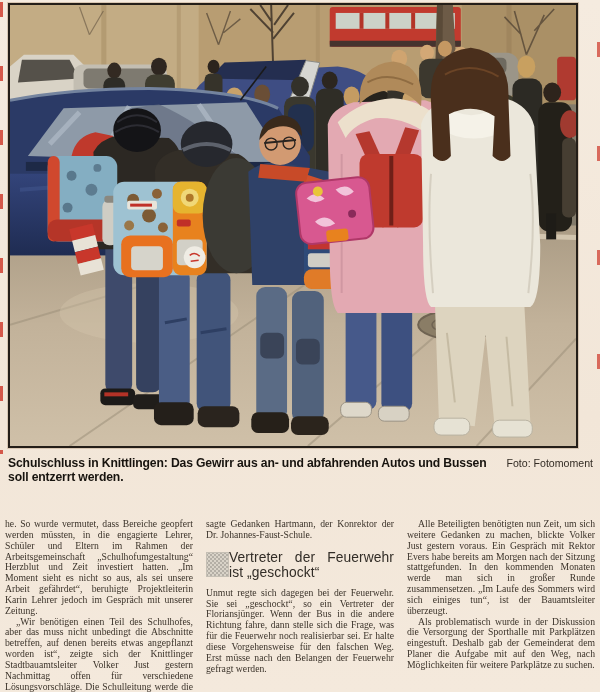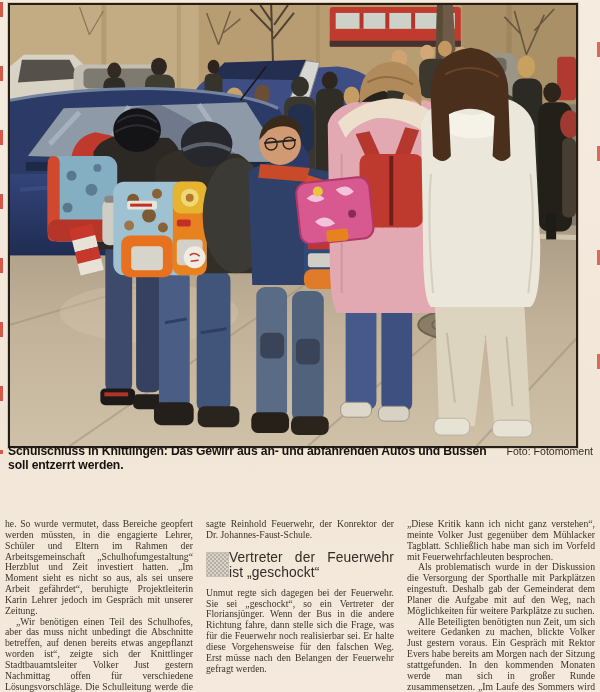--- a/index.html
+++ b/index.html
@@ -6,21 +6,21 @@
   body{background:#f3e8db;font-family:"Liberation Serif",serif;position:relative;}
   .page{position:absolute;inset:0;background:linear-gradient(180deg,#f5ebdf 0%,#f2e6d8 60%,#f4e9dc 100%);}
   
   .photo-frame{position:absolute;left:8px;top:3px;width:570px;height:445px;border:2px solid #241e18;box-sizing:border-box;background:#b89d72;box-shadow:0 0 0 1px #d8c6b2;}
   .photo-frame svg{display:block;width:100%;height:100%;}
   
   .scan-marks{position:absolute;width:3px;top:2px;height:452px;background:repeating-linear-gradient(180deg,rgba(205,52,38,.8) 0 15px,rgba(205,52,38,0) 15px 64px);}
   .scan-marks.left{left:0;}
   .scan-marks.right{right:0;background:repeating-linear-gradient(180deg,rgba(205,52,38,0) 0 40px,rgba(205,52,38,.7) 40px 55px,rgba(205,52,38,0) 55px 104px);}
   
-  .caption-row{position:absolute;left:8px;top:444px;width:585px;display:flex;justify-content:flex-start;align-items:baseline;font-family:"Liberation Sans",sans-serif;}
+  .caption-row{position:absolute;left:8px;top:456px;width:585px;display:flex;justify-content:flex-start;align-items:baseline;font-family:"Liberation Sans",sans-serif;}
   .caption{font-weight:700;font-size:12.2px;color:#17130e;letter-spacing:-.15px;}
   .credit{font-size:10.6px;font-weight:400;color:#332c24;white-space:nowrap;margin-left:10px;}
   
   .columns{position:absolute;left:5px;top:485px;width:590px;height:205px;display:flex;gap:13px;}
   .col{flex:1;min-width:0;font-size:9.7px;line-height:10.85px;color:#3b332a;text-align:justify;letter-spacing:0;margin-top:34px;}
   .col p{margin:0;text-indent:11px;}
   .col p.noindent{text-indent:0;}
   
   .subhead-row{display:flex;align-items:flex-start;margin:9px 0 7px 0;font-family:Liberation Sans, sans-serif;}
   .subhead-block{flex:none;width:23px;height:25px;margin-top:2px;background:
@@ -349,27 +349,26 @@
     <span class="caption">Schulschluss in Knittlingen: Das Gewirr aus an- und abfahrenden Autos und Bussen soll entzerrt werden.</span>
     <span class="credit">Foto: Fotomoment</span>
   </div>
 
   <div class="columns">
     <div class="col">
       <p class="noindent">he. So wurde vermutet, dass Bereiche geopfert werden müssten, in die engagierte Lehrer, Schüler und Eltern im Rahmen der Arbeitsgemeinschaft „Schulhofumgestaltung“ Herzblut und Zeit investiert hatten. „Im Moment sieht es nicht so aus, als sei unsere Arbeit gefährdet“, beruhigte Projektleiterin Karin Lehrer jedoch im Gespräch mit unserer Zeitung.</p>
       <p>„Wir benötigen einen Teil des Schulhofes, aber das muss nicht unbedingt die Abschnitte betreffen, auf denen bereits etwas angepflanzt worden ist“, zeigte sich der Knittlinger Stadtbauamtsleiter Volker Just gestern Nachmittag offen für verschiedene Lösungsvorschläge. Die Schulleitung werde die Pläne der Stadtverwaltung in absehbarer Zeit zu sehen bekommen, diese prüfen und dann den Verantwortlichen mitteilen, ob sie dem zustimmen könne,</p>
     </div>
     <div class="col">
-      <p class="noindent">sagte Reinhold Feuerwehr, der Konrektor der Dr. Johannes-Faust-Schule.</p>
+      <p class="noindent">sagte Gedanken Hartmann, der Konrektor der Dr. Johannes-Faust-Schule.</p>
       <div class="subhead-row">
         <span class="subhead-block"></span>
         <h2 class="subhead">Vertreter der Feuerwehr ist „geschockt“</h2>
       </div>
       <p class="noindent">Unmut regte sich dagegen bei der Feuerwehr. Sie sei „geschockt“, so ein Vertreter der Floriansjünger. Wenn der Bus in die andere Richtung fahre, dann stelle sich die Frage, was für die Feuerwehr noch realisierbar sei. Er halte diese Vorgehensweise für den falschen Weg. Erst müsse nach den Belangen der Feuerwehr gefragt werden.</p>
     </div>
     <div class="col">
-      <p class="noindent">„Diese Kritik kann ich nicht ganz verstehen“, meinte Volker Just gegenüber dem Mühlacker Tagblatt. Schließlich habe man sich im Vorfeld mit Feuerwehrfachleuten besprochen.</p>
+      <p>Alle Beteiligten benötigten nun Zeit, um sich weitere Gedanken zu machen, blickte Volker Just gestern voraus. Ein Gespräch mit Rektor Evers habe bereits am Morgen nach der Sitzung stattgefunden. In den kommenden Monaten werde man sich in großer Runde zusammensetzen. „Im Laufe des Sommers wird sich einiges tun“, ist der Bauamtsleiter überzeugt.</p>
       <p>Als problematisch wurde in der Diskussion die Versorgung der Sporthalle mit Parkplätzen eingestuft. Deshalb gab der Gemeinderat dem Planer die Aufgabe mit auf den Weg, nach Möglichkeiten für weitere Parkplätze zu suchen.</p>
-      <p>Alle Beteiligten benötigten nun Zeit, um sich weitere Gedanken zu machen, blickte Volker Just gestern voraus. Ein Gespräch mit Rektor Evers habe bereits am Morgen nach der Sitzung stattgefunden. In den kommenden Monaten werde man sich in großer Runde zusammensetzen. „Im Laufe des Sommers wird sich einiges tun“, ist der Bauamtsleiter überzeugt.</p>
     </div>
   </div>
 
 </div>
 
 </body></html>

